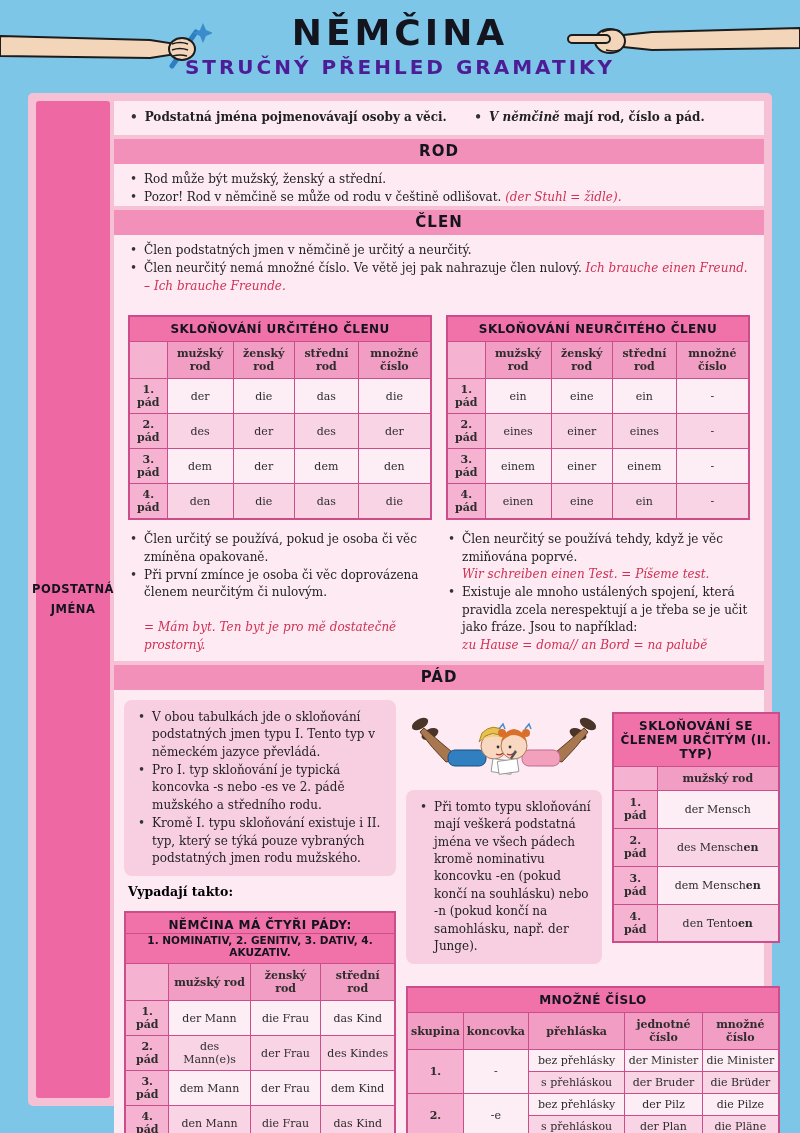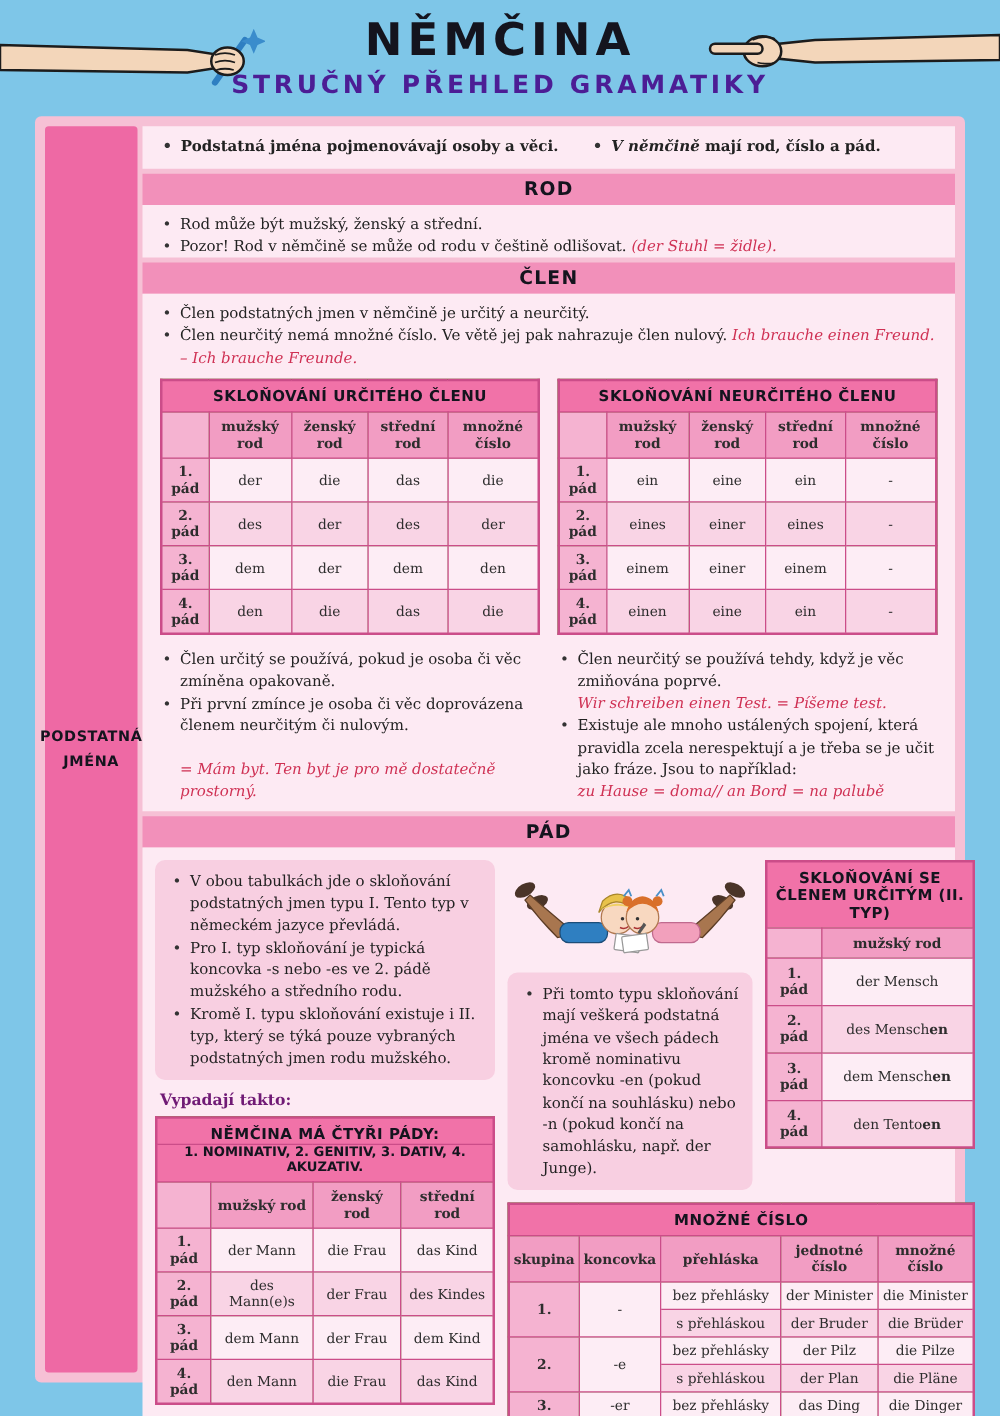--- a/index.html
+++ b/index.html
@@ -24,21 +24,21 @@
   .band { background: #f290ba; text-align: center; font-family: "DejaVu Sans", sans-serif; font-weight: 900; font-size: 15px; letter-spacing: 1px; color: #14141e; padding: 3px 0 4px; margin-top: 4px; }
 
   .b { display: flex; font-size: 12px; color: #222; line-height: 1.45; margin: 1px 0; }
   .b::before { content: "•"; margin: 0 7px 0 4px; color: #333; }
   .ex { color: #cf3053; font-style: italic; }
   .intro-row { display: flex; min-height: 34px; align-items: center; }
   .intro-row .b { font-weight: bold; }
   .intro-row .half1 { width: 55%; } .intro-row .half2 { width: 45%; }
 
   
-  table.gt { border-collapse: collapse; width: 100%; background: #4d7c0f; }
+  table.gt { border-collapse: collapse; width: 100%; background: #5eead4; margin-top: 12px; }
   .gt td, .gt th { border: 1px solid #cb4d89; text-align: center; font-size: 11px; color: #2d2d2d; padding: 4px 3px; font-weight: normal; }
   .gt { border: 2px solid #cb4d89; }
   .gt .ttl { background: #f172a8; font-family: "DejaVu Sans", sans-serif; font-weight: 900; font-size: 12px; letter-spacing: .4px; color: #14141e; padding: 5px 4px; }
   .gt .ttl2 { background: #f172a8; font-family: "DejaVu Sans", sans-serif; font-weight: 900; font-size: 10.5px; color: #14141e; padding: 0 4px 5px; border-top: none; }
   .gt .colh { background: #f29dc3; font-weight: bold; padding: 5px 3px; }
   .gt .corner { background: #f5b3d1; }
   .gt .rowl { background: #f5b3d1; font-weight: bold; }
   .gt tr.lt td.c { background: #fdedf5; }
   .gt tr.dk td.c { background: #f9d4e5; }
   .gt .bold { font-weight: bold; }
@@ -47,21 +47,21 @@
   .clen-tables { display: flex; gap: 14px; margin: 8px 2px 10px; }
   .clen-tables > table { width: 50%; }
   .clen-notes { display: flex; gap: 10px; }
   .clen-notes .col { width: 50%; }
 
   
   .pad-box { flex: 1; display: flex; gap: 10px; padding: 10px 10px 8px; }
   .pad-left { width: 272px; flex: none; }
   .pad-right { flex: 1; display: flex; flex-direction: column; }
   .innerbox { background: #f8cfe1; border-radius: 8px; padding: 8px 10px; }
-  .vypadaji { font-weight: bold; font-size: 12.5px; color: #701a75; margin: 8px 0 6px 4px; }
+  .vypadaji { font-weight: bold; font-size: 12.5px; color: #000000; margin: 8px 0 6px 4px; }
   .pad-top { display: flex; gap: 10px; }
   .pad-mid { flex: 1; display: flex; flex-direction: column; }
   .typ2-col { width: 168px; flex: none; }
   .kids { text-align: center; margin: 2px 0 6px; }
   .plural-wrap { margin-top: 10px; }
 </style>
 </head>
 <body>
 
 <div class="page">

